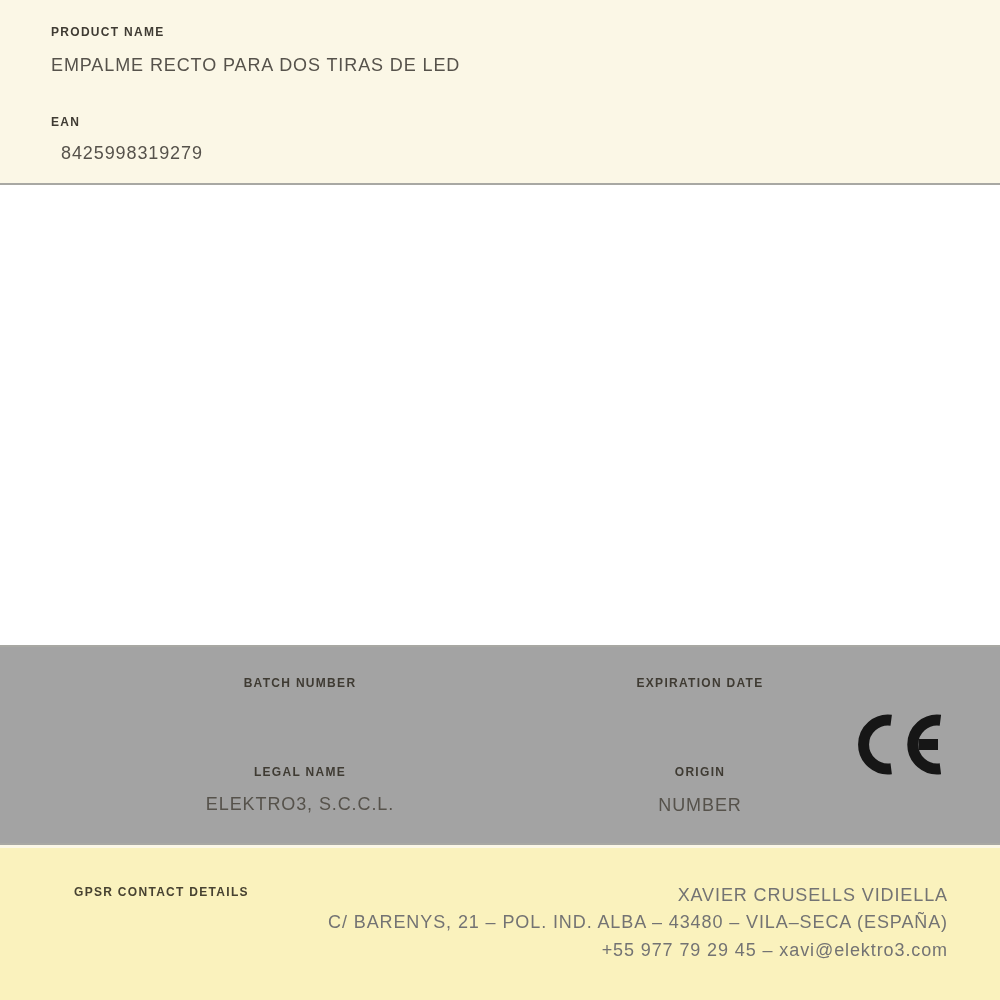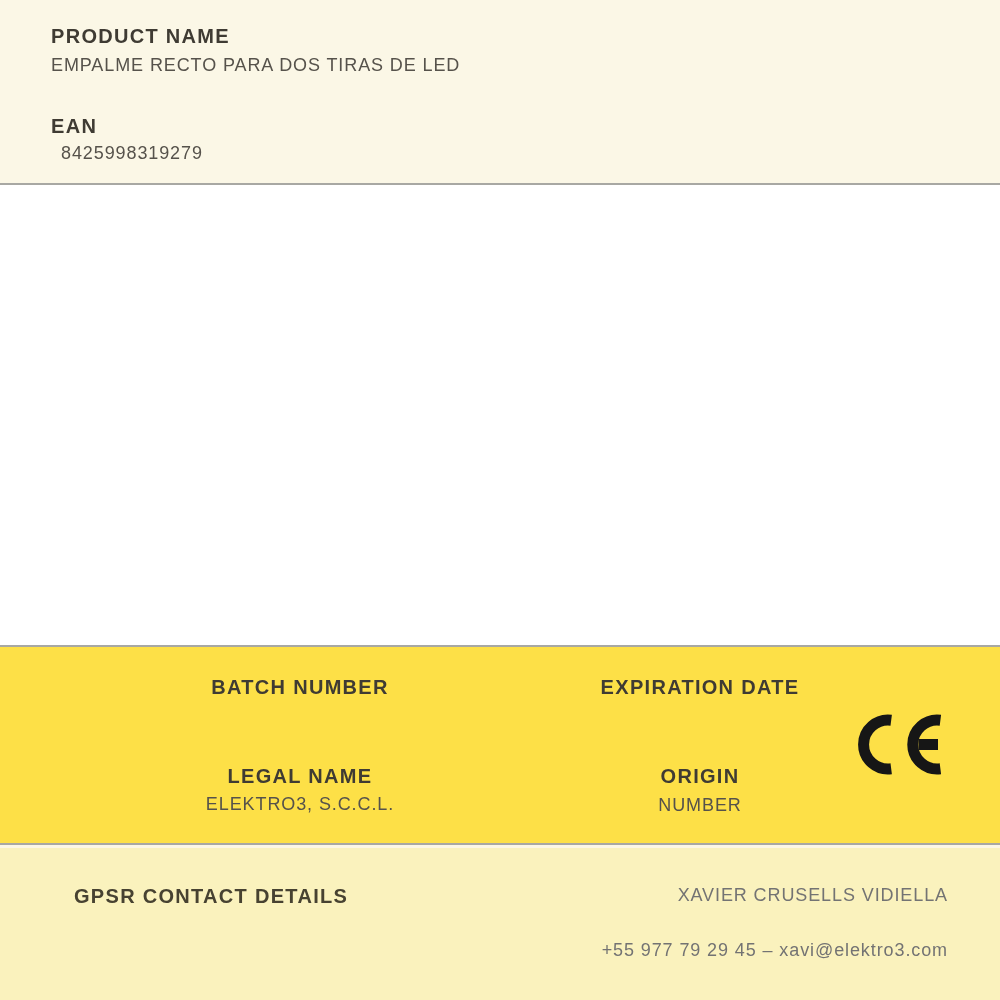--- a/index.html
+++ b/index.html
@@ -23,36 +23,36 @@
     background: #FBF7E6;
     border-bottom: 2px solid #A8A8A3;
     box-sizing: border-box;
   }
   .section-blank {
     left: 0; top: 187px; width: 1000px; height: 458px;
     background: #ffffff;
   }
   .section-trace {
     left: 0; top: 645px; width: 1000px; height: 200px;
-    background: #fde047;
+    background: #a3a3a3;
     border-top: 2px solid #A8A8A3;
     border-bottom: 2px solid #A8A8A3;
     box-sizing: border-box;
   }
   .section-gpsr {
     left: 0; top: 845px; width: 1000px; height: 155px;
     background: #FAF2BD;
     border-top: 3px solid #FBF7E6;
     box-sizing: border-box;
   }
 
   
   .h-label {
     font-weight: bold;
-    font-size: 20px;
+    font-size: 12px;
     letter-spacing: 1.3px;
     color: #3F3B33;
     white-space: nowrap;
   }
   .v-text {
     font-weight: normal;
     font-size: 18px;
     letter-spacing: 0.9px;
     color: #56524B;
     white-space: nowrap;
@@ -110,16 +110,17 @@
         <path d="M 83.4 6.2 A 24.5 24.5 0 1 0 83.4 54.8"></path>
 
         <path d="M 61.5 30.5 L 81 30.5"></path>
       </g>
     </svg>
   </div>
 
   <div class="abs section-gpsr">
     <div class="abs h-label gpsr-title" style="left:51px; top:37px;margin-left:23px;">GPSR CONTACT DETAILS</div>
     <div class="abs v-text right-line gpsr-text" style="top:37px;">XAVIER CRUSELLS VIDIELLA</div>
+    <div class="abs v-text right-line gpsr-text" style="top:64px;">C/ BARENYS, 21 – POL. IND. ALBA – 43480 – VILA–SECA (ESPAÑA)</div>
     <div class="abs v-text right-line gpsr-text" style="top:92px;">+55 977 79 29 45 – xavi@elektro3.com</div>
   </div>
 
 </div>
 
 </body></html>

